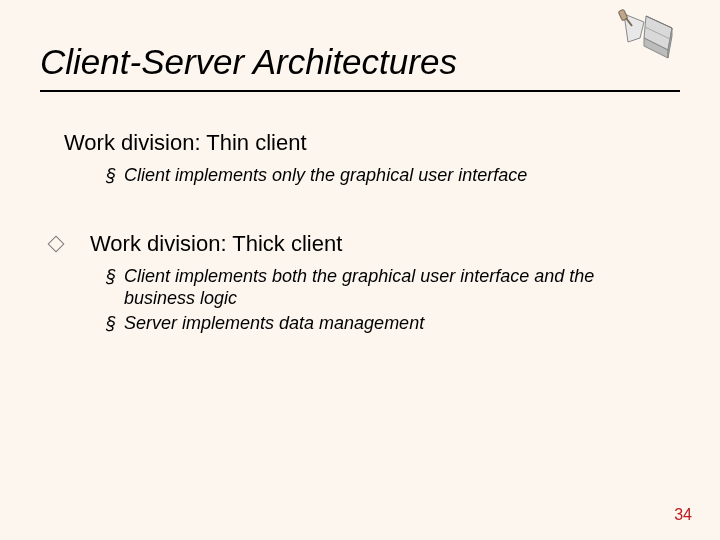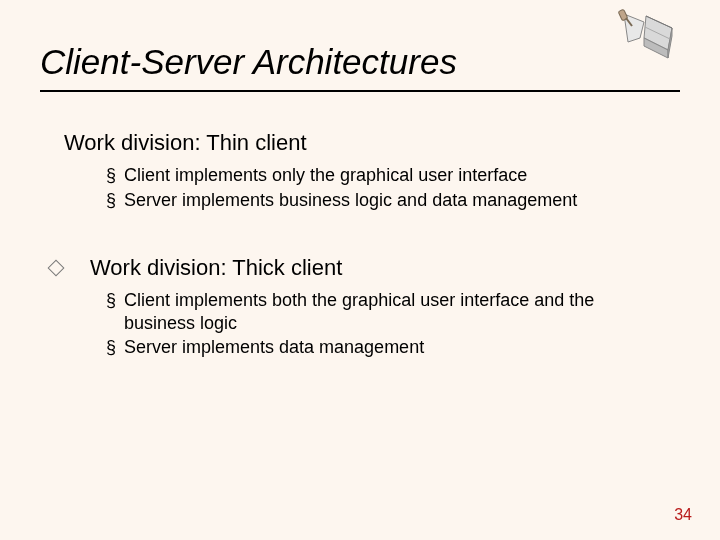--- a/index.html
+++ b/index.html
@@ -68,20 +68,21 @@
     list-style: none;
     margin: 2px 0 0 0;
     padding: 0 0 0 54px;
   }
   ul.points li {
     font-size: 18px;
     line-height: 1.25;
     margin: 2px 0;
     padding-left: 18px;
     position: relative;
+    font-style: italic;
   }
   ul.points li::before {
     content: "§";
     position: absolute;
     left: 0;
     top: 0;
     font-size: 18px;
     color: #000;
   }
   .pagenum {
@@ -123,21 +124,20 @@
 
   <div class="title">Client-Server Architectures</div>
   <div class="title-underline"></div>
 
   <div class="body">
 
     <div>
       <div class="section-head">Work division: Thin client</div>
       <ul class="points">
         <li>Client implements only the graphical user interface</li>
-        <li>Server implements business logic and data management</li>
       </ul>
     </div>
 
     <div class="section2">
       <span class="diamond-bullet"></span>
       <div class="section-head">Work division: Thick client</div>
       <ul class="points">
         <li>Client implements both the graphical user interface and the business logic</li>
         <li>Server implements data management</li>
       </ul>

